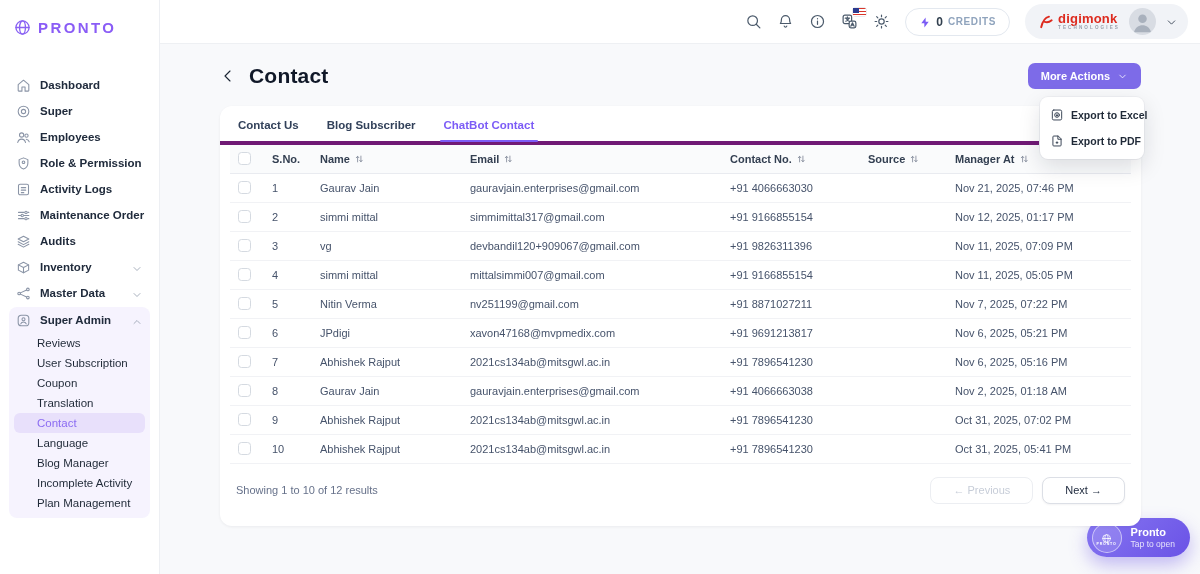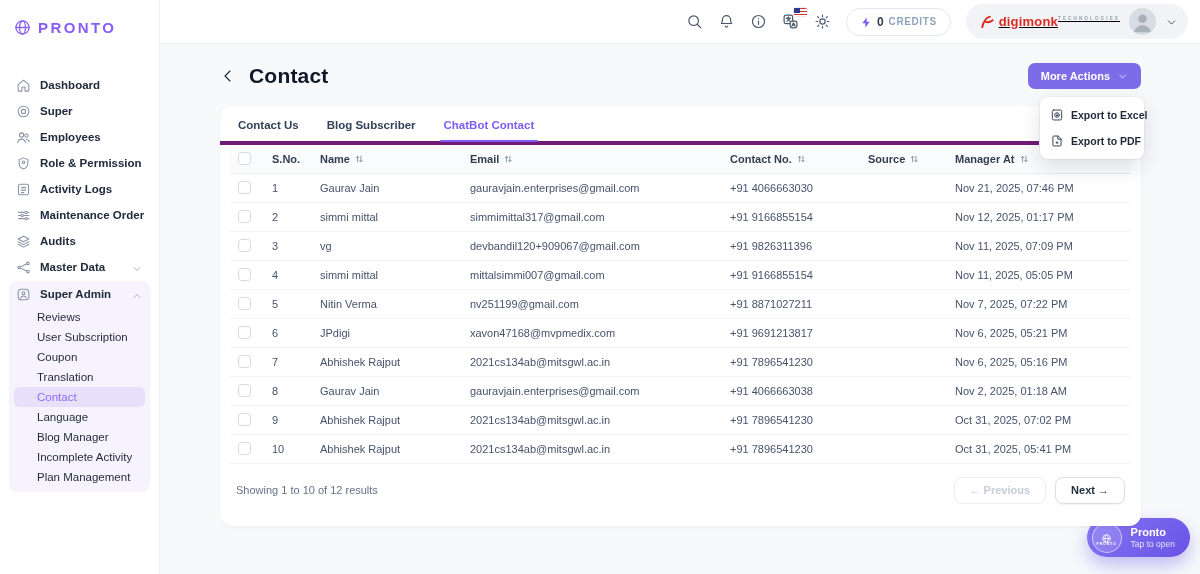--- a/index.html
+++ b/index.html
@@ -27,21 +27,21 @@
   .icon-btn { width:17px; height:17px; color:#4b5a6b; cursor:pointer; position:relative; flex:none; }
   .flag { position:absolute; top:-5px; right:-8px; width:13px; height:8px; border-radius:1.5px; background:repeating-linear-gradient(180deg,#d9362b 0 1.4px,#fff 1.4px 2.8px); box-shadow:0 0 0 .5px #d8dbe0; }
   .flag::before { content:""; position:absolute; left:0; top:0; width:6px; height:4.5px; background:#2b3a8f; }
   .credits-pill { display:flex; align-items:center; gap:5px; border:1px solid #e3e8ef; border-radius:16px; padding:6px 13px; background:#fff; }
   .credits-pill .bicon { width:12px; height:13px; }
   .credits-count { font-size:12px; font-weight:700; color:#32404f; }
   .credits-label { font-size:10px; font-weight:700; color:#90a4bd; letter-spacing:.6px; }
   .profile-pill { display:flex; align-items:center; gap:9px; background:#f1f3f7; border-radius:19px; height:35px; padding:0 10px 0 13px; }
   .digimonk { display:flex; align-items:center; gap:3px; cursor:pointer; }
   .digimark { width:17px; height:17px; }
-  .digitext { display:flex; flex-direction:row; line-height:1;text-decoration:underline; }
+  .digitext { display:flex; flex-direction:column; line-height:1; }
   .diginame { color:#dd2a1e; font-size:13px; font-weight:800; letter-spacing:.2px; }
   .digisub { font-size:4.6px; font-weight:700; letter-spacing:2.1px; color:#9aa1ad; margin-top:1.5px; }
   .avatar { width:27px; height:27px; border-radius:50%; background:#d8dce3; overflow:hidden; cursor:pointer; flex:none; }
   .pchev { width:13px; height:13px; color:#3c4757; cursor:pointer; }
 
   
   .content { flex:1; background:#f8f9fb; position:relative; padding:17px 59px 0 60px; }
   .page-head { display:flex; align-items:center; position:relative; height:30px; margin-bottom:15px; z-index:20; }
   .back-btn { width:16px; height:16px; color:#1a2433; margin-right:13px; cursor:pointer; flex:none; }
   .page-title { font-size:21px; font-weight:800; color:#101828; letter-spacing:.2px; }
@@ -62,21 +62,21 @@
   table { width:100%; border-collapse:collapse; table-layout:fixed; }
   thead th { height:28px; background:#fafbfc; border-bottom:1px solid #e9ebf0; font-size:11px; font-weight:600; color:#333f51; text-align:left; padding:0 8px; }
   thead th .thw { display:flex; align-items:center; gap:4px; }
   .sort-ic { width:10px; height:10px; color:#8b93a1; cursor:pointer; flex:none; }
   tbody td { height:29px; border-bottom:1px solid #f1f2f5; font-size:11px; color:#46536b; padding:0 8px; white-space:nowrap; overflow:hidden; }
   .cb { width:13px; height:13px; border:1.4px solid #d5dae1; border-radius:3.5px; background:#fff; cursor:pointer; }
 
   .table-footer { display:flex; align-items:center; justify-content:space-between; padding:13px 16px 0; }
   .summary { font-size:11px; color:#66718a; }
   .pager { display:flex; gap:9px; }
-  .page-btn { border-radius:8px; padding:0 15px; height:27px; font-size:11px; font-weight:700; background:#fff; font-family:inherit; cursor:pointer; }
+  .page-btn { border-radius:8px; padding:0 22px; height:27px; font-size:11px; font-weight:400; background:#fff; font-family:inherit; cursor:pointer; }
   .page-btn.prev { border:1px solid #eceef2; color:#c7cdd8; }
   .page-btn.next { border:1px solid #dcdfe6; color:#232e41; box-shadow:0 1px 2px rgba(16,24,40,.05); }
 
   .chat-fab { position:absolute; right:10px; bottom:17px; display:flex; align-items:center; gap:9px; height:39px; padding:0 15px 0 5px; border-radius:20px; background:linear-gradient(135deg,#8676f1,#6a52e6); box-shadow:0 8px 18px rgba(104,82,230,.38); cursor:pointer; }
   .fab-circle { width:30px; height:30px; border-radius:50%; border:1px solid rgba(255,255,255,.55); background:rgba(255,255,255,.14); display:flex; flex-direction:column; align-items:center; justify-content:center; color:#fff; }
   .fab-globe { width:11px; height:11px; }
   .fab-brand { font-size:3.6px; font-weight:700; letter-spacing:.8px; color:#fff; margin-top:1px; }
   .fab-title { font-size:11px; font-weight:700; color:#fff; line-height:1.25; }
   .fab-sub { font-size:8.5px; color:rgba(255,255,255,.82); line-height:1.2; }
 </style>
@@ -140,20 +140,30 @@
                 <circle cx="16" cy="17" r="1.9"></circle>
               </svg></span>
             <span class="nlabel">Maintenance Order</span>
           </div>
           <div class="nav-item">
             <span class="nico"><svg viewBox="0 0 24 24" width="100%" height="100%" fill="none" stroke="currentColor" stroke-width="1.7" stroke-linecap="round" stroke-linejoin="round">
                 <path d="M12 3.5l8.5 4.5L12 12.5 3.5 8z"></path>
                 <path d="M3.5 12.5L12 17l8.5-4.5M3.5 16.5L12 21l8.5-4.5"></path>
               </svg></span>
             <span class="nlabel">Audits</span>
+          </div>
+          <div class="nav-item">
+            <span class="nico"><svg viewBox="0 0 24 24" width="100%" height="100%" fill="none" stroke="currentColor" stroke-width="1.7" stroke-linecap="round" stroke-linejoin="round">
+                <path d="M3.8 7.8L12 3.5l8.2 4.3v8.4L12 20.5l-8.2-4.3z"></path>
+                <path d="M3.8 7.8L12 12l8.2-4.2M12 12v8.5"></path>
+              </svg></span>
+            <span class="nlabel">Inventory</span>
+            <span class="chev"><svg viewBox="0 0 24 24" width="100%" height="100%" fill="none" stroke="currentColor" stroke-width="1.7" stroke-linecap="round" stroke-linejoin="round">
+                <path d="M6 9l6 6 6-6"></path>
+              </svg></span>
           </div>
           <div class="nav-item">
             <span class="nico"><svg viewBox="0 0 24 24" width="100%" height="100%" fill="none" stroke="currentColor" stroke-width="1.7" stroke-linecap="round" stroke-linejoin="round">
                 <circle cx="5" cy="12" r="2.1"></circle>
                 <circle cx="19" cy="5.5" r="2.1"></circle>
                 <circle cx="19" cy="18.5" r="2.1"></circle>
                 <path d="M7 11l10-4.5M7 13l10 4.5"></path>
               </svg></span>
             <span class="nlabel">Master Data</span>
             <span class="chev"><svg viewBox="0 0 24 24" width="100%" height="100%" fill="none" stroke="currentColor" stroke-width="1.7" stroke-linecap="round" stroke-linejoin="round">

